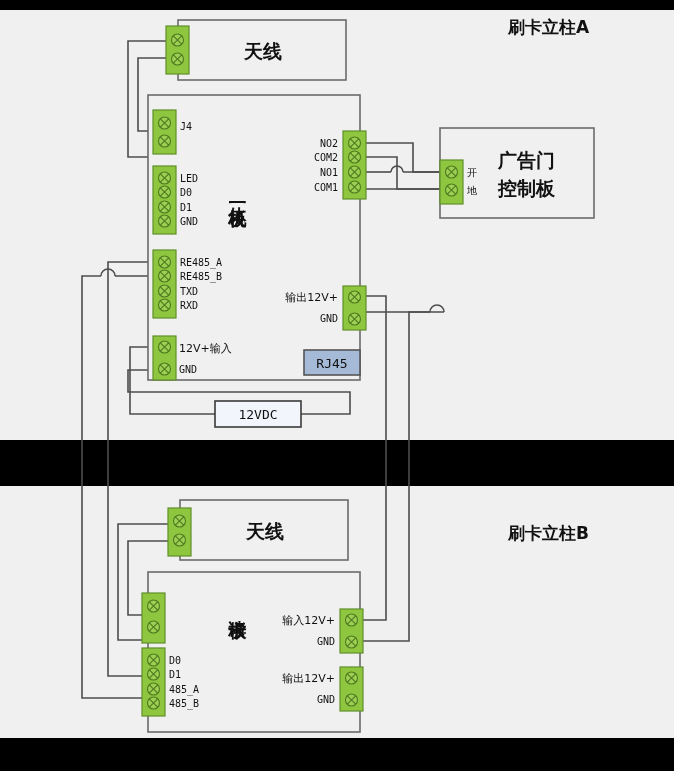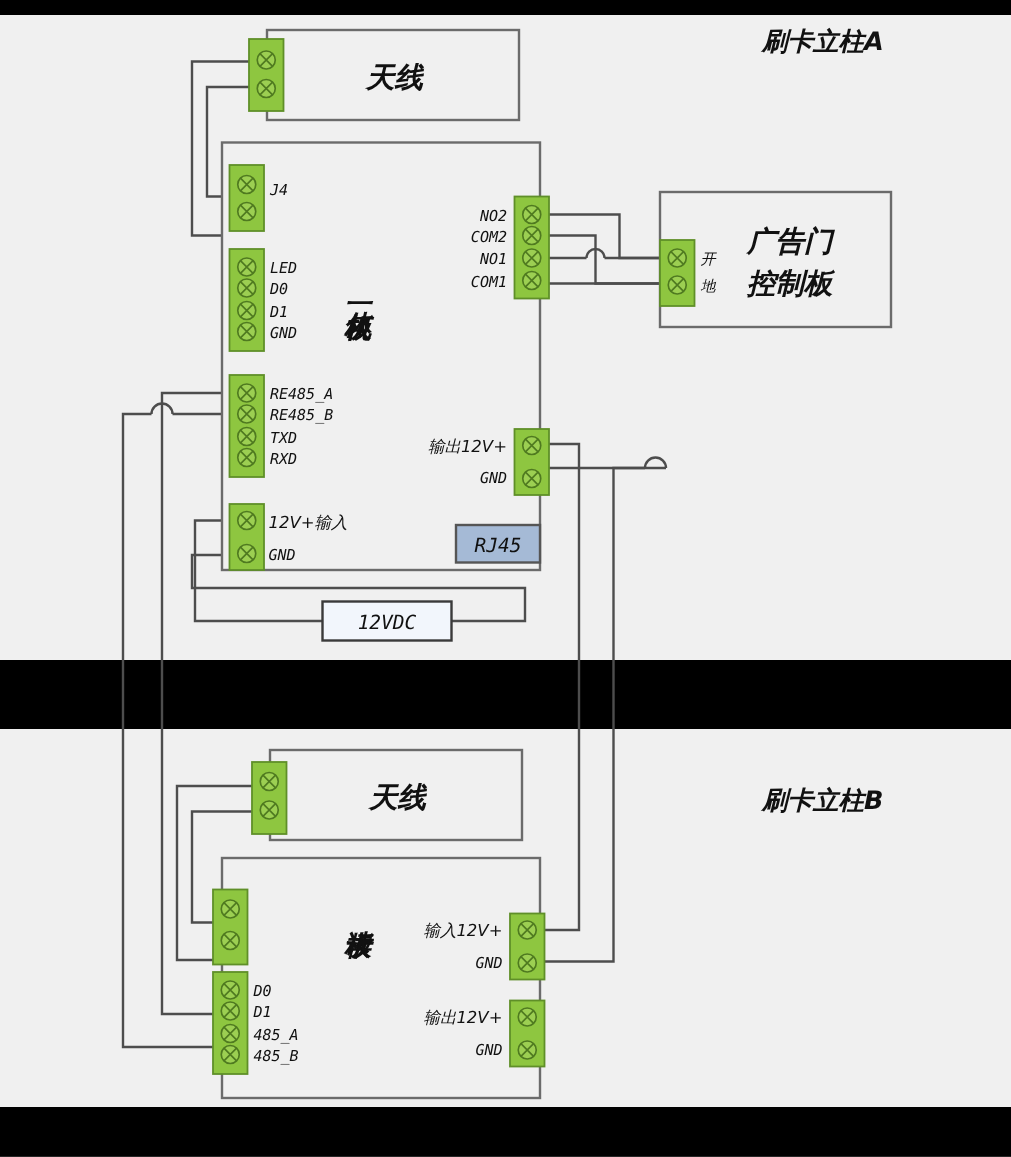--- a/index.html
+++ b/index.html
@@ -1,18 +1,18 @@
 <!DOCTYPE html>
 <html><head>
 <meta charset="utf-8">
 <title>Wiring Diagram</title>
 <style>
   html,body{margin:0;padding:0;background:#000;}
   body{font-family:"DejaVu Sans","Liberation Sans",sans-serif;}
-  #stage{position:relative;width:674px;height:771px;background:#000;overflow:hidden;font-style:italic;}
+  #stage{position:relative;width:674px;height:771px;background:#000;overflow:hidden;}
   svg{display:block;}
   .wire{fill:none;stroke:#4d4d4d;stroke-width:1.6;}
   .panel-bg{fill:#f0f0f0;}
   .band{fill:#000000;}
   .box{fill:#f0f0f0;stroke:#6b6b6b;stroke-width:1.6;}
   .box-rj45{fill:#a5bad6;stroke:#555;stroke-width:1.6;}
   .box-psu{fill:#f2f6fc;stroke:#3a3a3a;stroke-width:1.6;}
   .term{fill:#8ec640;stroke:#5f8f28;stroke-width:1.2;}
   .screw-o{fill:#9ccf52;stroke:#4f7a20;stroke-width:1.1;}
   .screw-x{stroke:#4f7a20;stroke-width:1.1;fill:none;}

